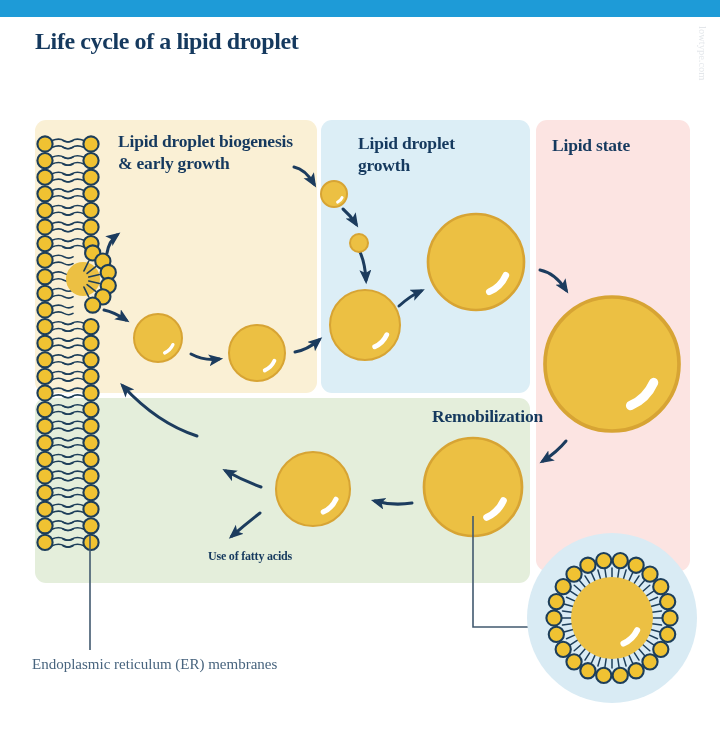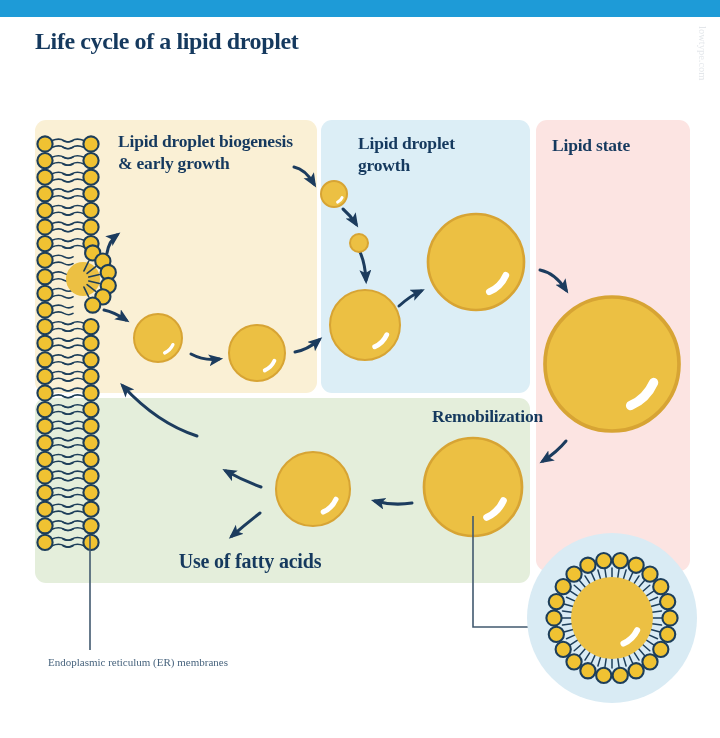--- a/index.html
+++ b/index.html
@@ -29,24 +29,24 @@
   .panel-remob{left:35px;top:398px;width:495px;height:185px;background:var(--c-panel-remobilization-bg,#e4eedb);}
   #diagram-svg{position:absolute;left:0;top:0;width:720px;height:738px;z-index:2;}
   .stage-label{
     position:absolute;z-index:3;font-weight:700;letter-spacing:-0.2px;
     font-size:17.5px;line-height:1.24;color:var(--c-title-text,#15395e);
   }
   .label-biogenesis{left:118px;top:131px;width:192px;}
   .label-growth{left:358px;top:133px;width:150px;}
   .label-steady{left:552px;top:135px;width:140px;}
   .label-remob{left:53px;top:406px;width:490px;text-align:right;}
-  .label-fatty{left:120px;top:549px;width:260px;text-align:center;font-size:20px;}
+  .label-fatty{left:120px;top:549px;width:260px;text-align:center;font-size:12px;}
   .er-label{
-    position:absolute;left:48px;top:656px;z-index:3;
-    font-size:11px;color:var(--c-annotation-text,#48647e);
+    position:absolute;left:32px;top:656px;z-index:3;
+    font-size:15px;color:var(--c-annotation-text,#48647e);
   }
 </style>
 </head>
 <body>
 
 <div class="canvas">
   <div class="topbar"></div>
   <h1 class="title">Life cycle of a lipid droplet</h1>
   <div class="watermark">lowtype.com</div>
 

